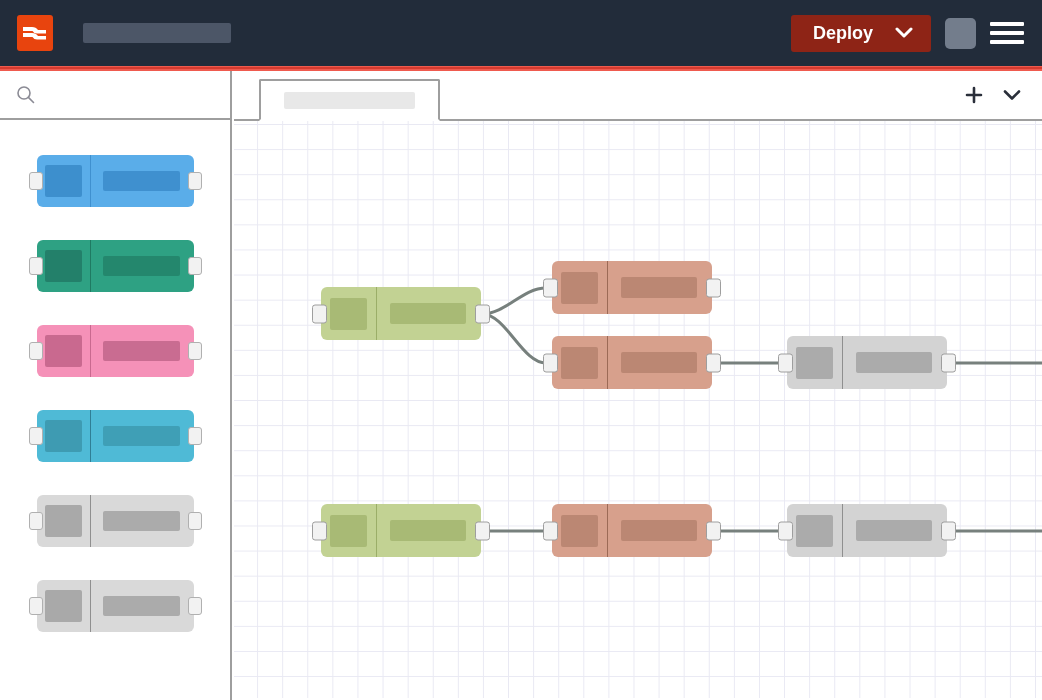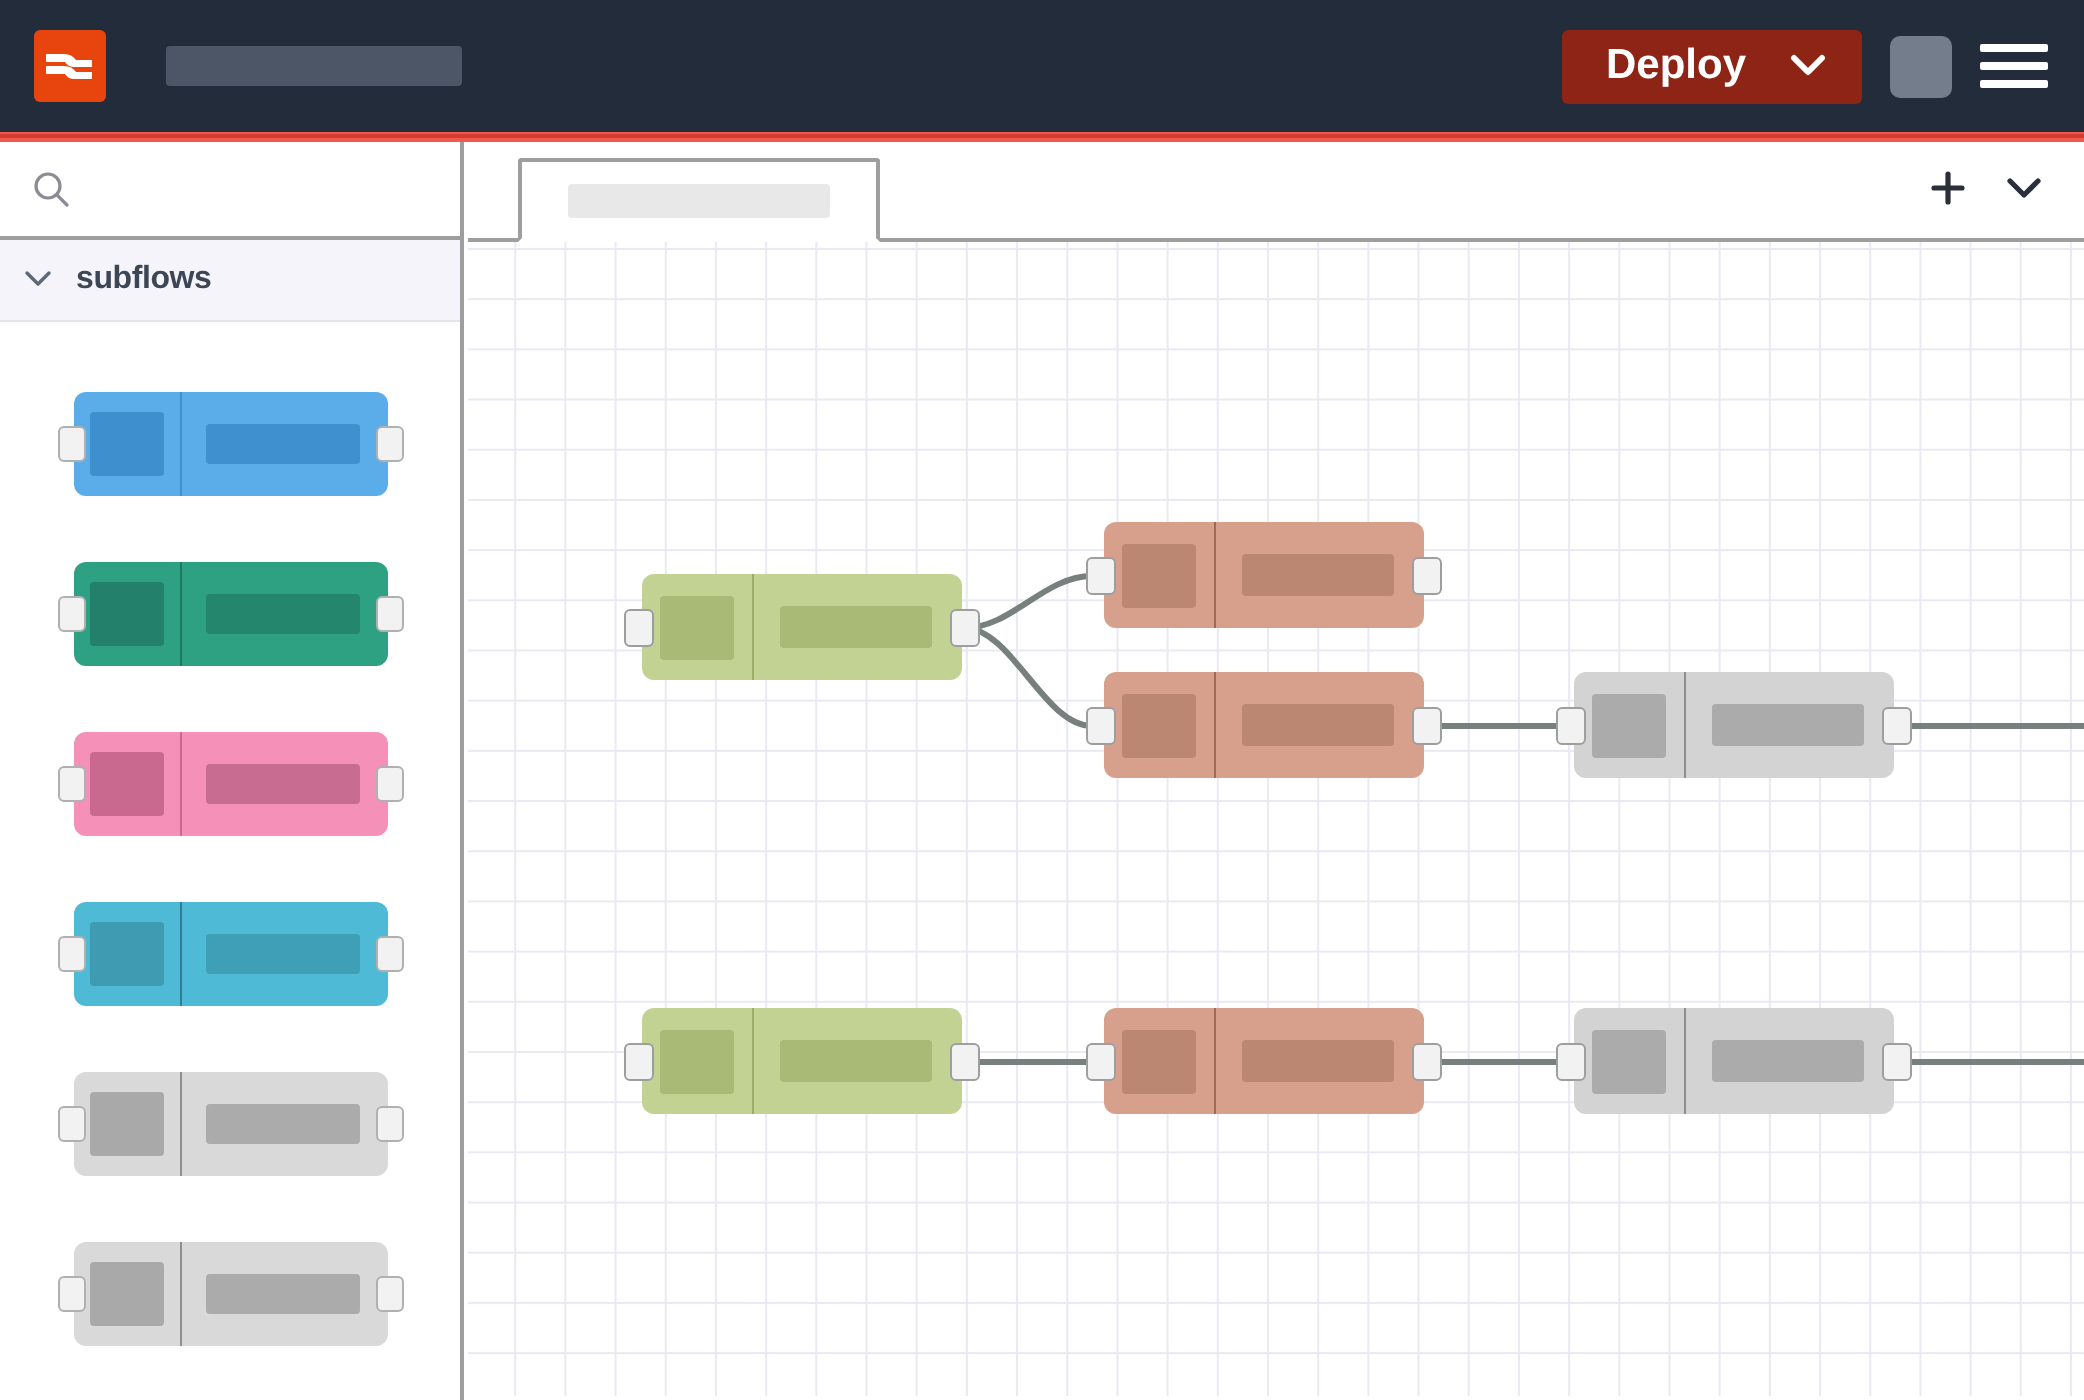--- a/index.html
+++ b/index.html
@@ -41,21 +41,21 @@
   }
   .header-right {
     margin-left: auto; display: flex; align-items: center;
     gap: 14px; margin-right: 18px;
   }
   .deploy-btn {
     background: #8e2416; color: #ffffff;
     border: none; border-radius: 3px;
     height: 37px; padding: 0 18px 0 22px;
     display: flex; align-items: center; gap: 22px;
-    font-size: 21px; font-weight: bold; cursor: pointer;
+    font-size: 18px; font-weight: bold; cursor: pointer;
     font-family: "Liberation Sans", sans-serif;
   }
   .deploy-btn .chev { display: block; }
   .user-box {
     width: 31px; height: 31px;
     background: #737d8c; border-radius: 5px;
   }
   .hamburger {
     width: 34px; height: 26px;
     display: flex; flex-direction: column; justify-content: space-between;
@@ -237,28 +237,20 @@
     <div class="palette-search">
       <span>
         <svg width="19" height="19" viewBox="0 0 19 19" aria-hidden="true">
           <circle cx="8" cy="8" r="6" stroke="#8b8b95" stroke-width="1.6" fill="none"></circle>
           <line x1="12.4" y1="12.4" x2="17.5" y2="17.5" stroke="#8b8b95" stroke-width="1.6" stroke-linecap="round"></line>
         </svg>
       </span>
 
     </div>
 
-    <div class="palette-category">
-      <span>
-        <svg width="14" height="9" viewBox="0 0 14 9" aria-hidden="true">
-          <path d="M1.5 1.5 L7 7 L12.5 1.5" stroke="#5d6878" stroke-width="1.7" fill="none" stroke-linecap="round" stroke-linejoin="round"></path>
-        </svg>
-      </span>
-      <span class="cat-label">subflows</span>
-    </div>
 
     <div class="palette-list" id="palette-list">
         <div class="pnode-wrap">
           <div class="pnode" style="background: rgb(90, 173, 233);">
             <div class="nport left"></div>
             <div class="nicon" style="background: rgb(61, 143, 205);"></div>
             <div class="ndiv" style="background: rgb(63, 144, 207);"></div>
             <div class="nlabel" style="background: rgb(63, 144, 207);"></div>
             <div class="nport right"></div>
           </div>

